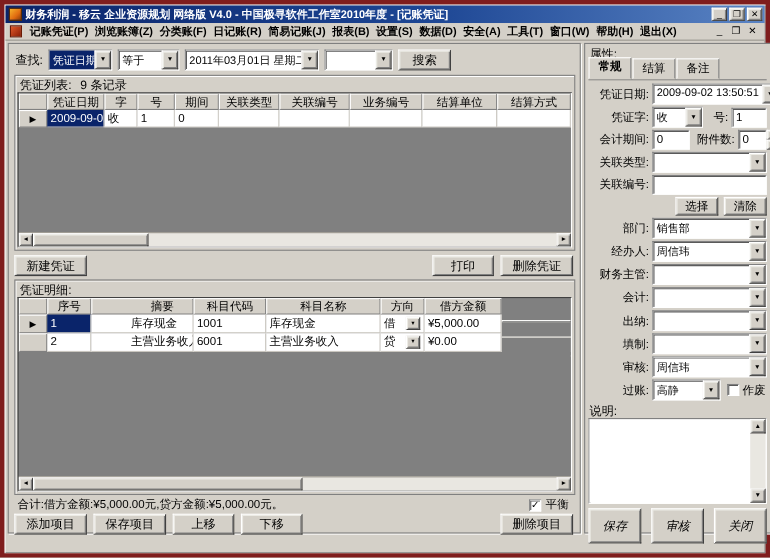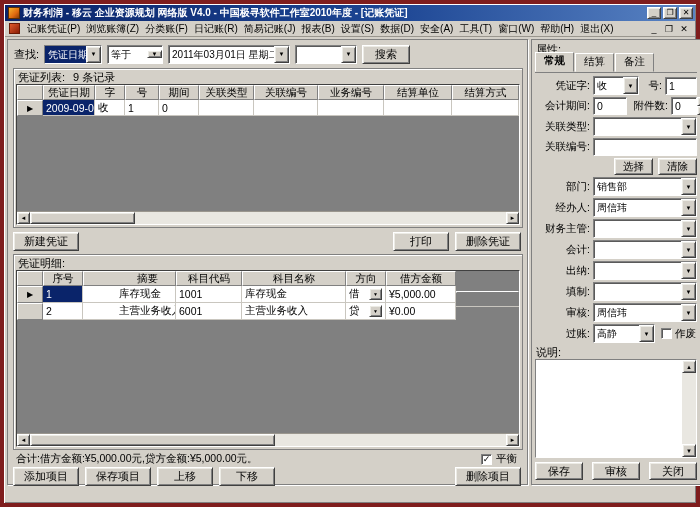--- a/index.html
+++ b/index.html
@@ -23,21 +23,21 @@
               border:1px solid #5a2d04; }
   #titlebar .title-text { font-size:10px; font-weight:bold; white-space:nowrap; overflow:hidden; flex:1; letter-spacing:0; }
   .win-btns { display:flex; gap:2px; }
   .win-btn { width:14px; height:12px; font-size:8px; line-height:10px; color:#000; }
 
   
   #menubar { position:absolute; left:1px; top:17px; right:1px; height:16px; background:#d4d0c8;
              display:flex; align-items:center; border-bottom:1px solid #9a968e; padding:0 2px; }
   #menubar .mdi-icon { width:11px; height:11px; margin:0 4px 0 2px;
              background:linear-gradient(135deg,#e05a2b,#8a1d06); border:1px solid #6a1a05; }
-  .menu-item { padding:17px 3px; font-size:10px; white-space:nowrap; }
+  .menu-item { padding:17px 3px; font-size:10px; white-space:nowrap;font-weight:bold; }
   #menubar .mdi-ctrls { margin-left:auto; display:flex; gap:3px; padding-right:3px; }
   .mdi-btn { font-size:9px; width:12px; text-align:center; color:#000; }
 
   
   #left-panel { position:absolute; left:3px; top:35px; width:521px; height:446px;
                 border:1px solid #808080; box-shadow:1px 1px 0 #fff; background:#d4d0c8; }
   #right-panel { position:absolute; left:527px; top:35px; width:170px; height:446px;
                 border:1px solid #808080; box-shadow:1px 1px 0 #fff; background:#d4d0c8;
                 display:flex; flex-direction:column; padding:2px 3px; }
 
@@ -104,21 +104,21 @@
             background:#fff; font-size:10.5px; padding:0 3px; font-family:"Liberation Sans","DejaVu Sans",sans-serif; width:100%; }
   .spin { display:flex; height:18px; }
   .spin .tinput { width:26px; }
   .spin-btns { display:flex; flex-direction:column; width:13px; }
   .spin-btn { flex:1; font-size:5px; display:flex; align-items:center; justify-content:center; }
   .minibtn { height:17px; padding:0 8px; font-size:10.5px; }
   #note-area { flex:1; display:flex; border:1px solid; border-color:#808080 #fff #fff #808080;
                box-shadow:inset 1px 1px 0 #5a5a5a; background:#fff; margin-bottom:4px; }
   #note-text { flex:1; border:none; resize:none; font-family:"Liberation Sans","DejaVu Sans",sans-serif; font-size:11px; outline:none; }
   #prop-btns { display:flex; justify-content:space-between; height:20px; flex:0 0 auto; }
-  #prop-btns .pushbtn { min-width:48px; height:18px; }
+  #prop-btns .pushbtn { min-width:48px; height:32px;font-style:italic; }
 
   
   #statusbar { position:absolute; left:1px; right:1px; bottom:1px; height:21px; background:#d4d0c8;
                border-top:1px solid #ffffff; display:flex; align-items:center; padding:2px 2px 2px 2px; }
   #statusbar .status-panel { flex:1; height:16px; border:1px solid; border-color:#808080 #fff #fff #808080;
                display:flex; align-items:center; padding:0 4px; font-size:10px; white-space:nowrap; overflow:hidden; }
 </style>
 </head>
 <body>
 
@@ -157,21 +157,21 @@
   </div>
 
   <div id="left-panel">
 
     <div id="search-row">
       <span class="lbl">查找:</span>
       <div class="combo" style="width:58px;">
         <div class="combo-text hl">凭证日期</div>
         <div class="combo-btn btn raised">▼</div>
       </div>
-      <div class="combo" style="width:56px;align-items:center;">
+      <div class="combo" style="width:56px;">
         <div class="combo-text">等于</div>
         <div class="combo-btn btn raised">▼</div>
       </div>
       <div class="combo" style="width:122px;">
         <div class="combo-text">2011年03月01日 星期二</div>
         <div class="combo-btn btn raised">▼</div>
       </div>
       <div class="combo" style="width:62px;">
         <div class="combo-text"></div>
         <div class="combo-btn btn raised">▼</div>
@@ -297,20 +297,27 @@
 
   <div id="right-panel">
     <div class="prop-label">属性:</div>
 
     <div class="tabs">
       <div class="tab active">常规</div>
       <div class="tab">结算</div>
       <div class="tab">备注</div>
     </div>
 
+    <div class="frow">
+      <span class="flabel">凭证日期:</span>
+      <div class="combo fctrl">
+        <div class="combo-text">2009-09-02 13:50:51</div>
+        <div class="combo-btn btn raised">▼</div>
+      </div>
+    </div>
 
     <div class="frow">
       <span class="flabel">凭证字:</span>
       <div class="combo" style="width:46px;">
         <div class="combo-text">收</div>
         <div class="combo-btn btn raised">▼</div>
       </div>
       <span class="flabel" style="width:26px;">号:</span>
       <input class="tinput" style="width: 32px; flex: 1 1 0%;" value="1">
     </div>

